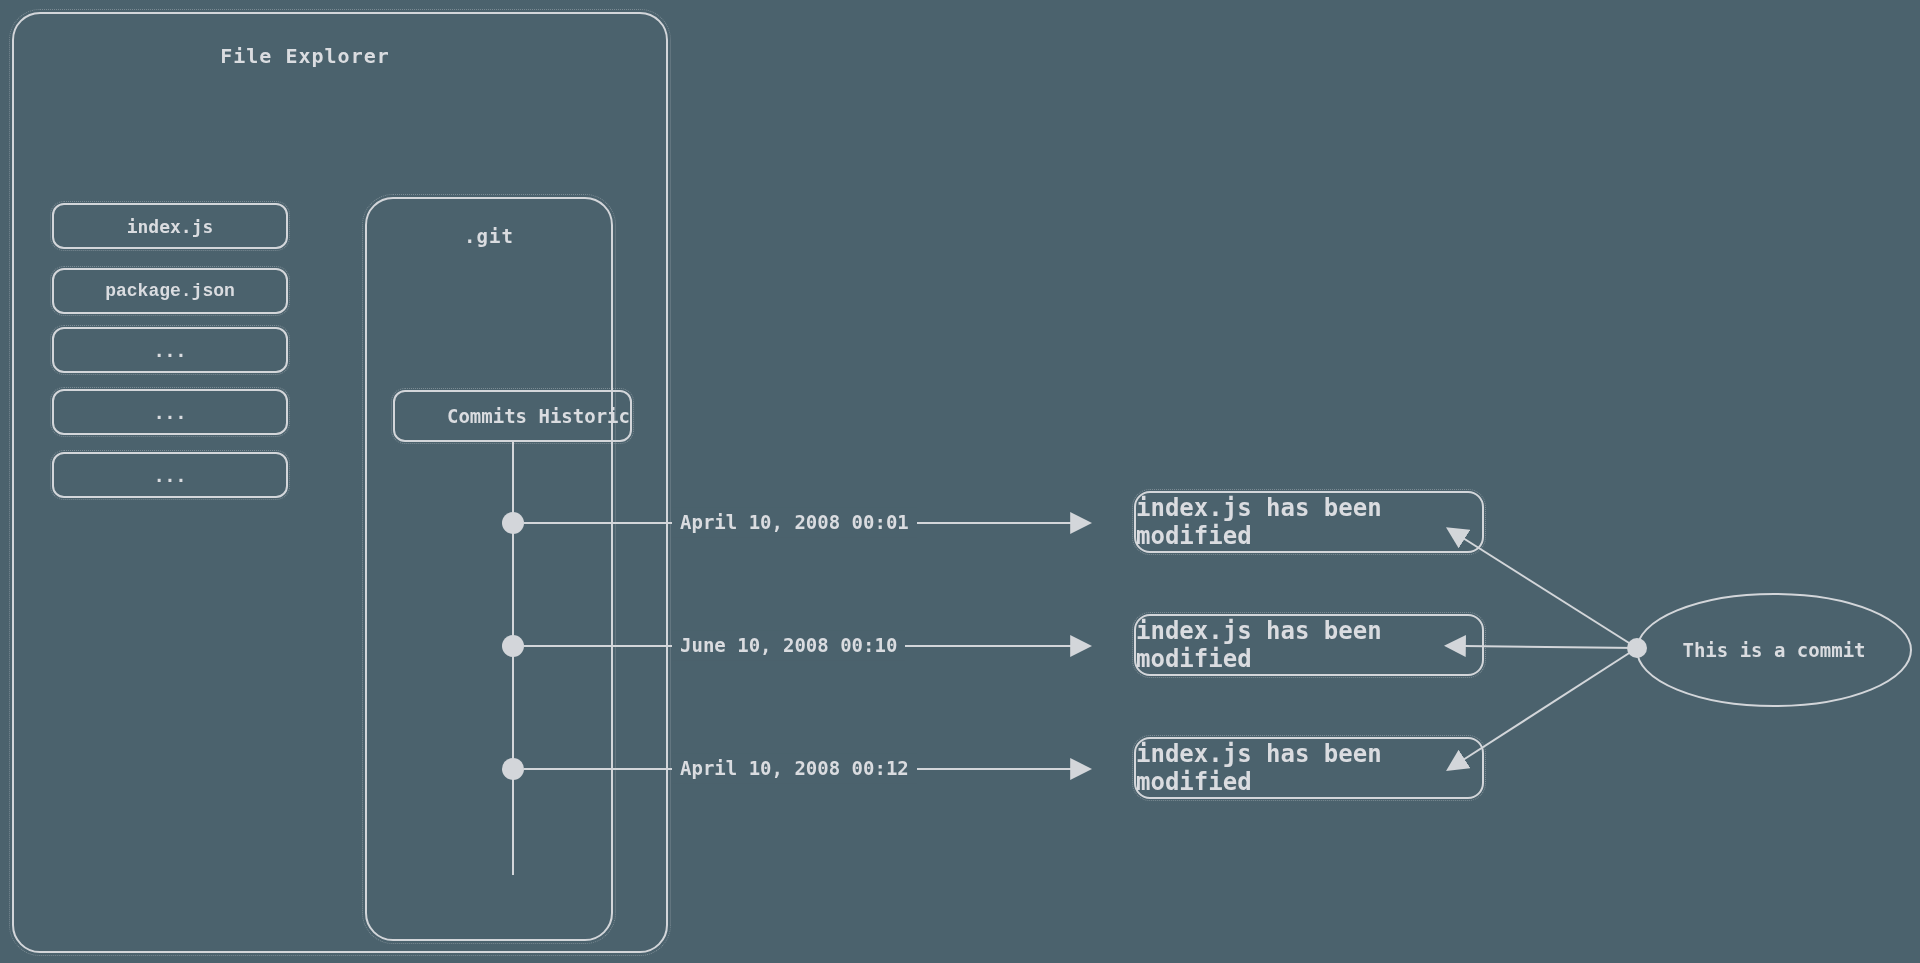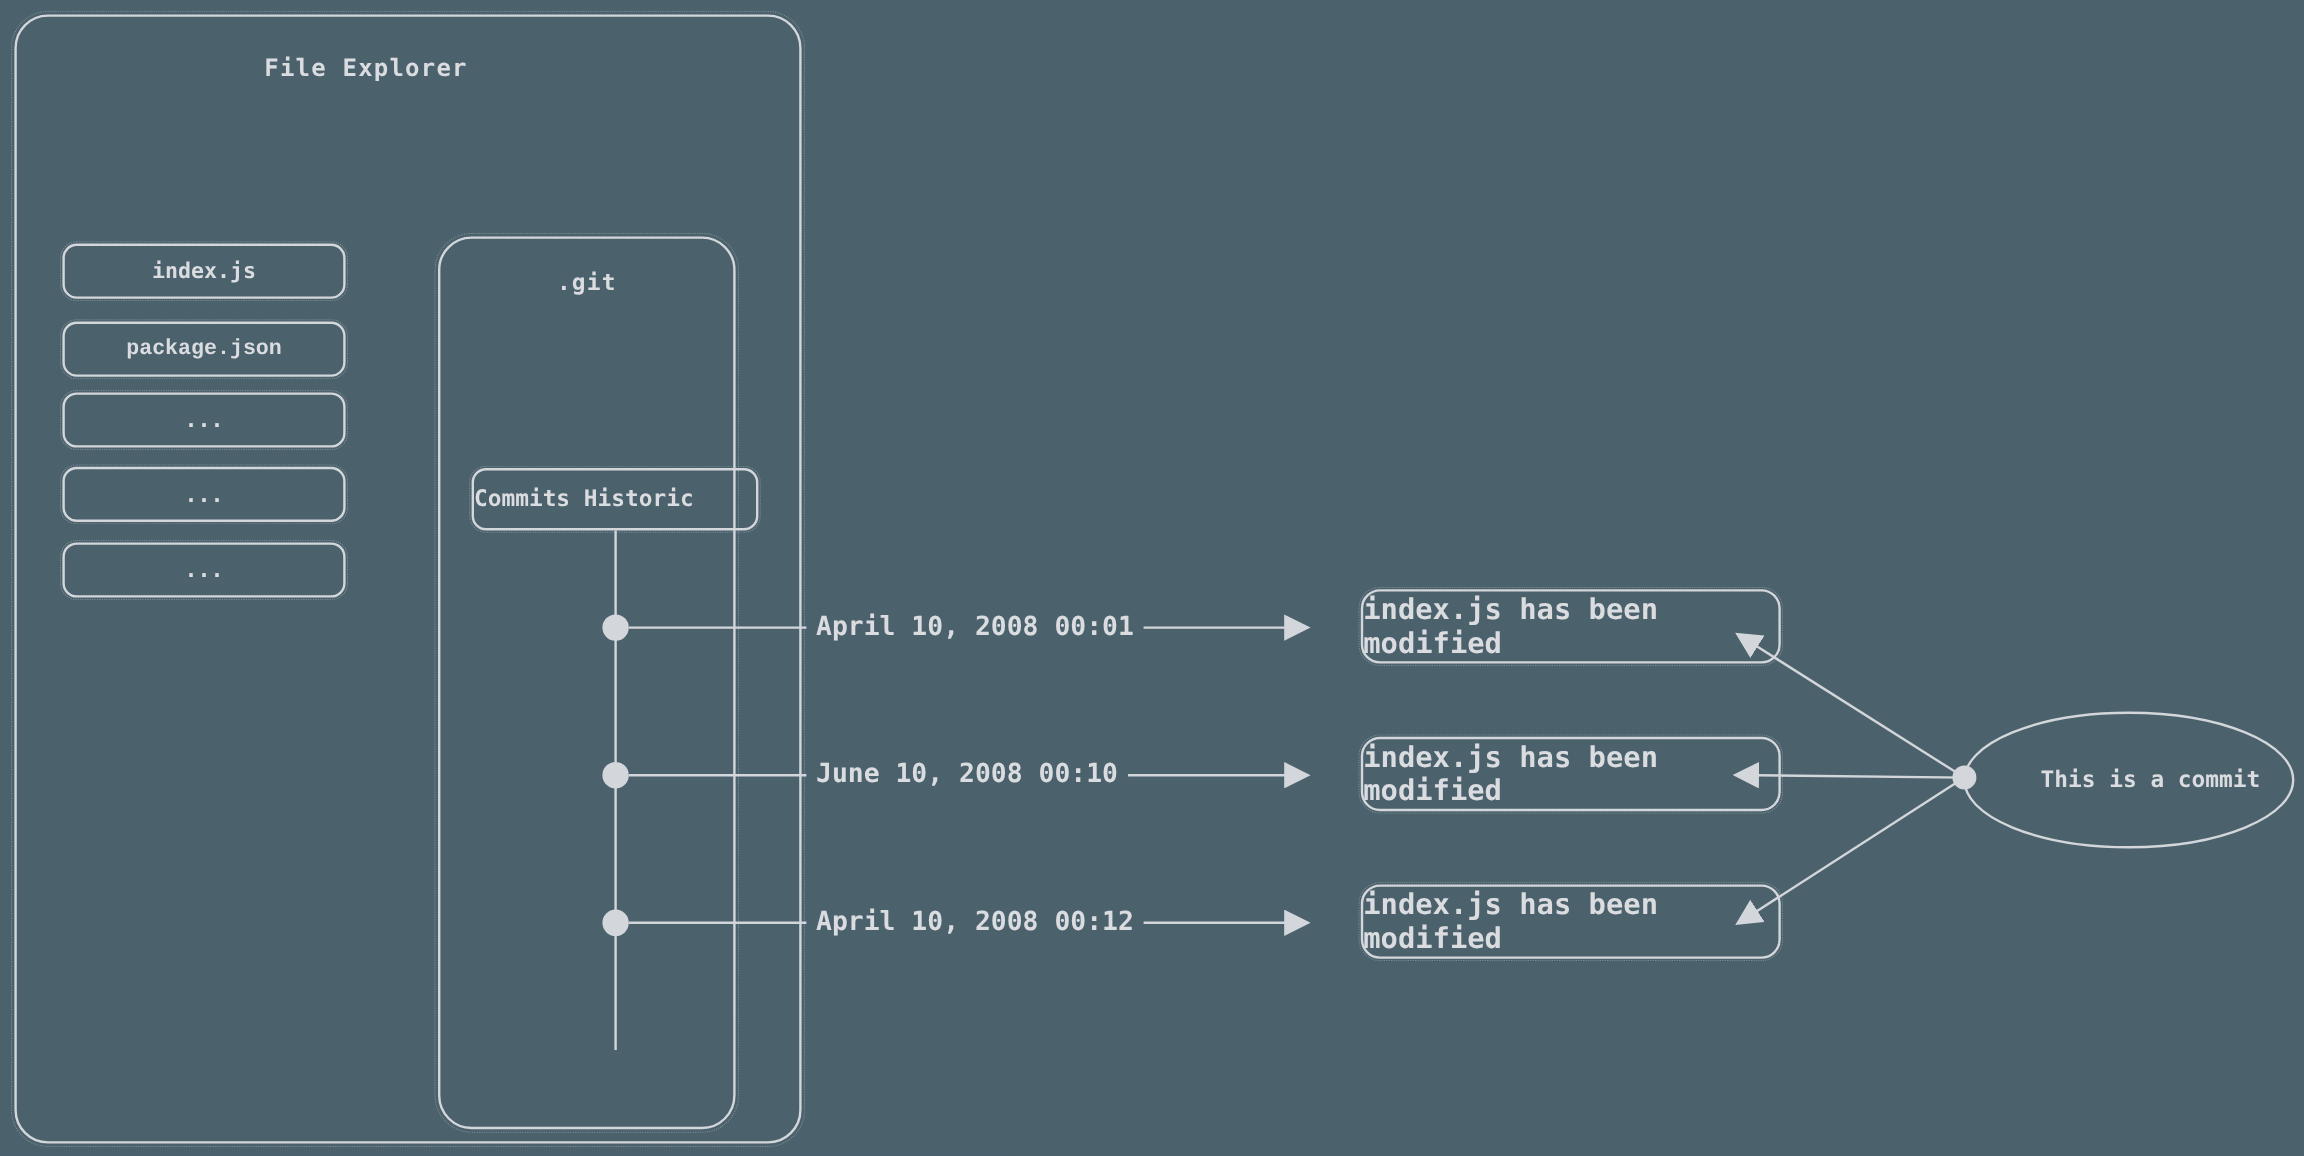--- a/index.html
+++ b/index.html
@@ -59,21 +59,21 @@
     left: 26px;
     top: 191px;
     width: 239px;
     height: 52px;
     border: 2px solid var(--stroke);
     border-radius: 12px;
     outline: 1px dotted rgba(211,214,218,0.35);
     outline-offset: 1px;
     display: flex;
     align-items: center;
-    justify-content: flex-start;
+    justify-content: flex-end;
     font-size: 19px;
     font-weight: bold;
   }
   .overlay {
     position: absolute;
     left: 0; top: 0;
     z-index: 5;
     pointer-events: none;
   }
   .overlay .cline { stroke: var(--stroke); stroke-width: 2; fill: none; }
@@ -97,35 +97,34 @@
     z-index: 4;
     background: var(--background);
     margin-left: 44px;
   }
   .date-label {
     position: absolute;
     left: 672px;
     transform: translateY(-52%);
     background: var(--background);
     padding: 4px 8px;
-    font-size: 22px;
+    font-size: 19px;
     font-weight: bold;
     white-space: nowrap;
     z-index: 6;
   }
   .ellipse-label {
     position: absolute;
     left: 1774px;
     top: 650px;
     transform: translate(-50%, -50%);
     font-size: 19px;
     font-weight: bold;
     white-space: nowrap;
     z-index: 6;
-    margin-left: 18px;
   }
 </style>
 </head>
 <body>
 
 <div class="canvas">
 
   <div class="panel" style="left:12px; top:12px; width:656px; height:941px;">
     <div class="panel-title fe-title">File Explorer</div>
 

